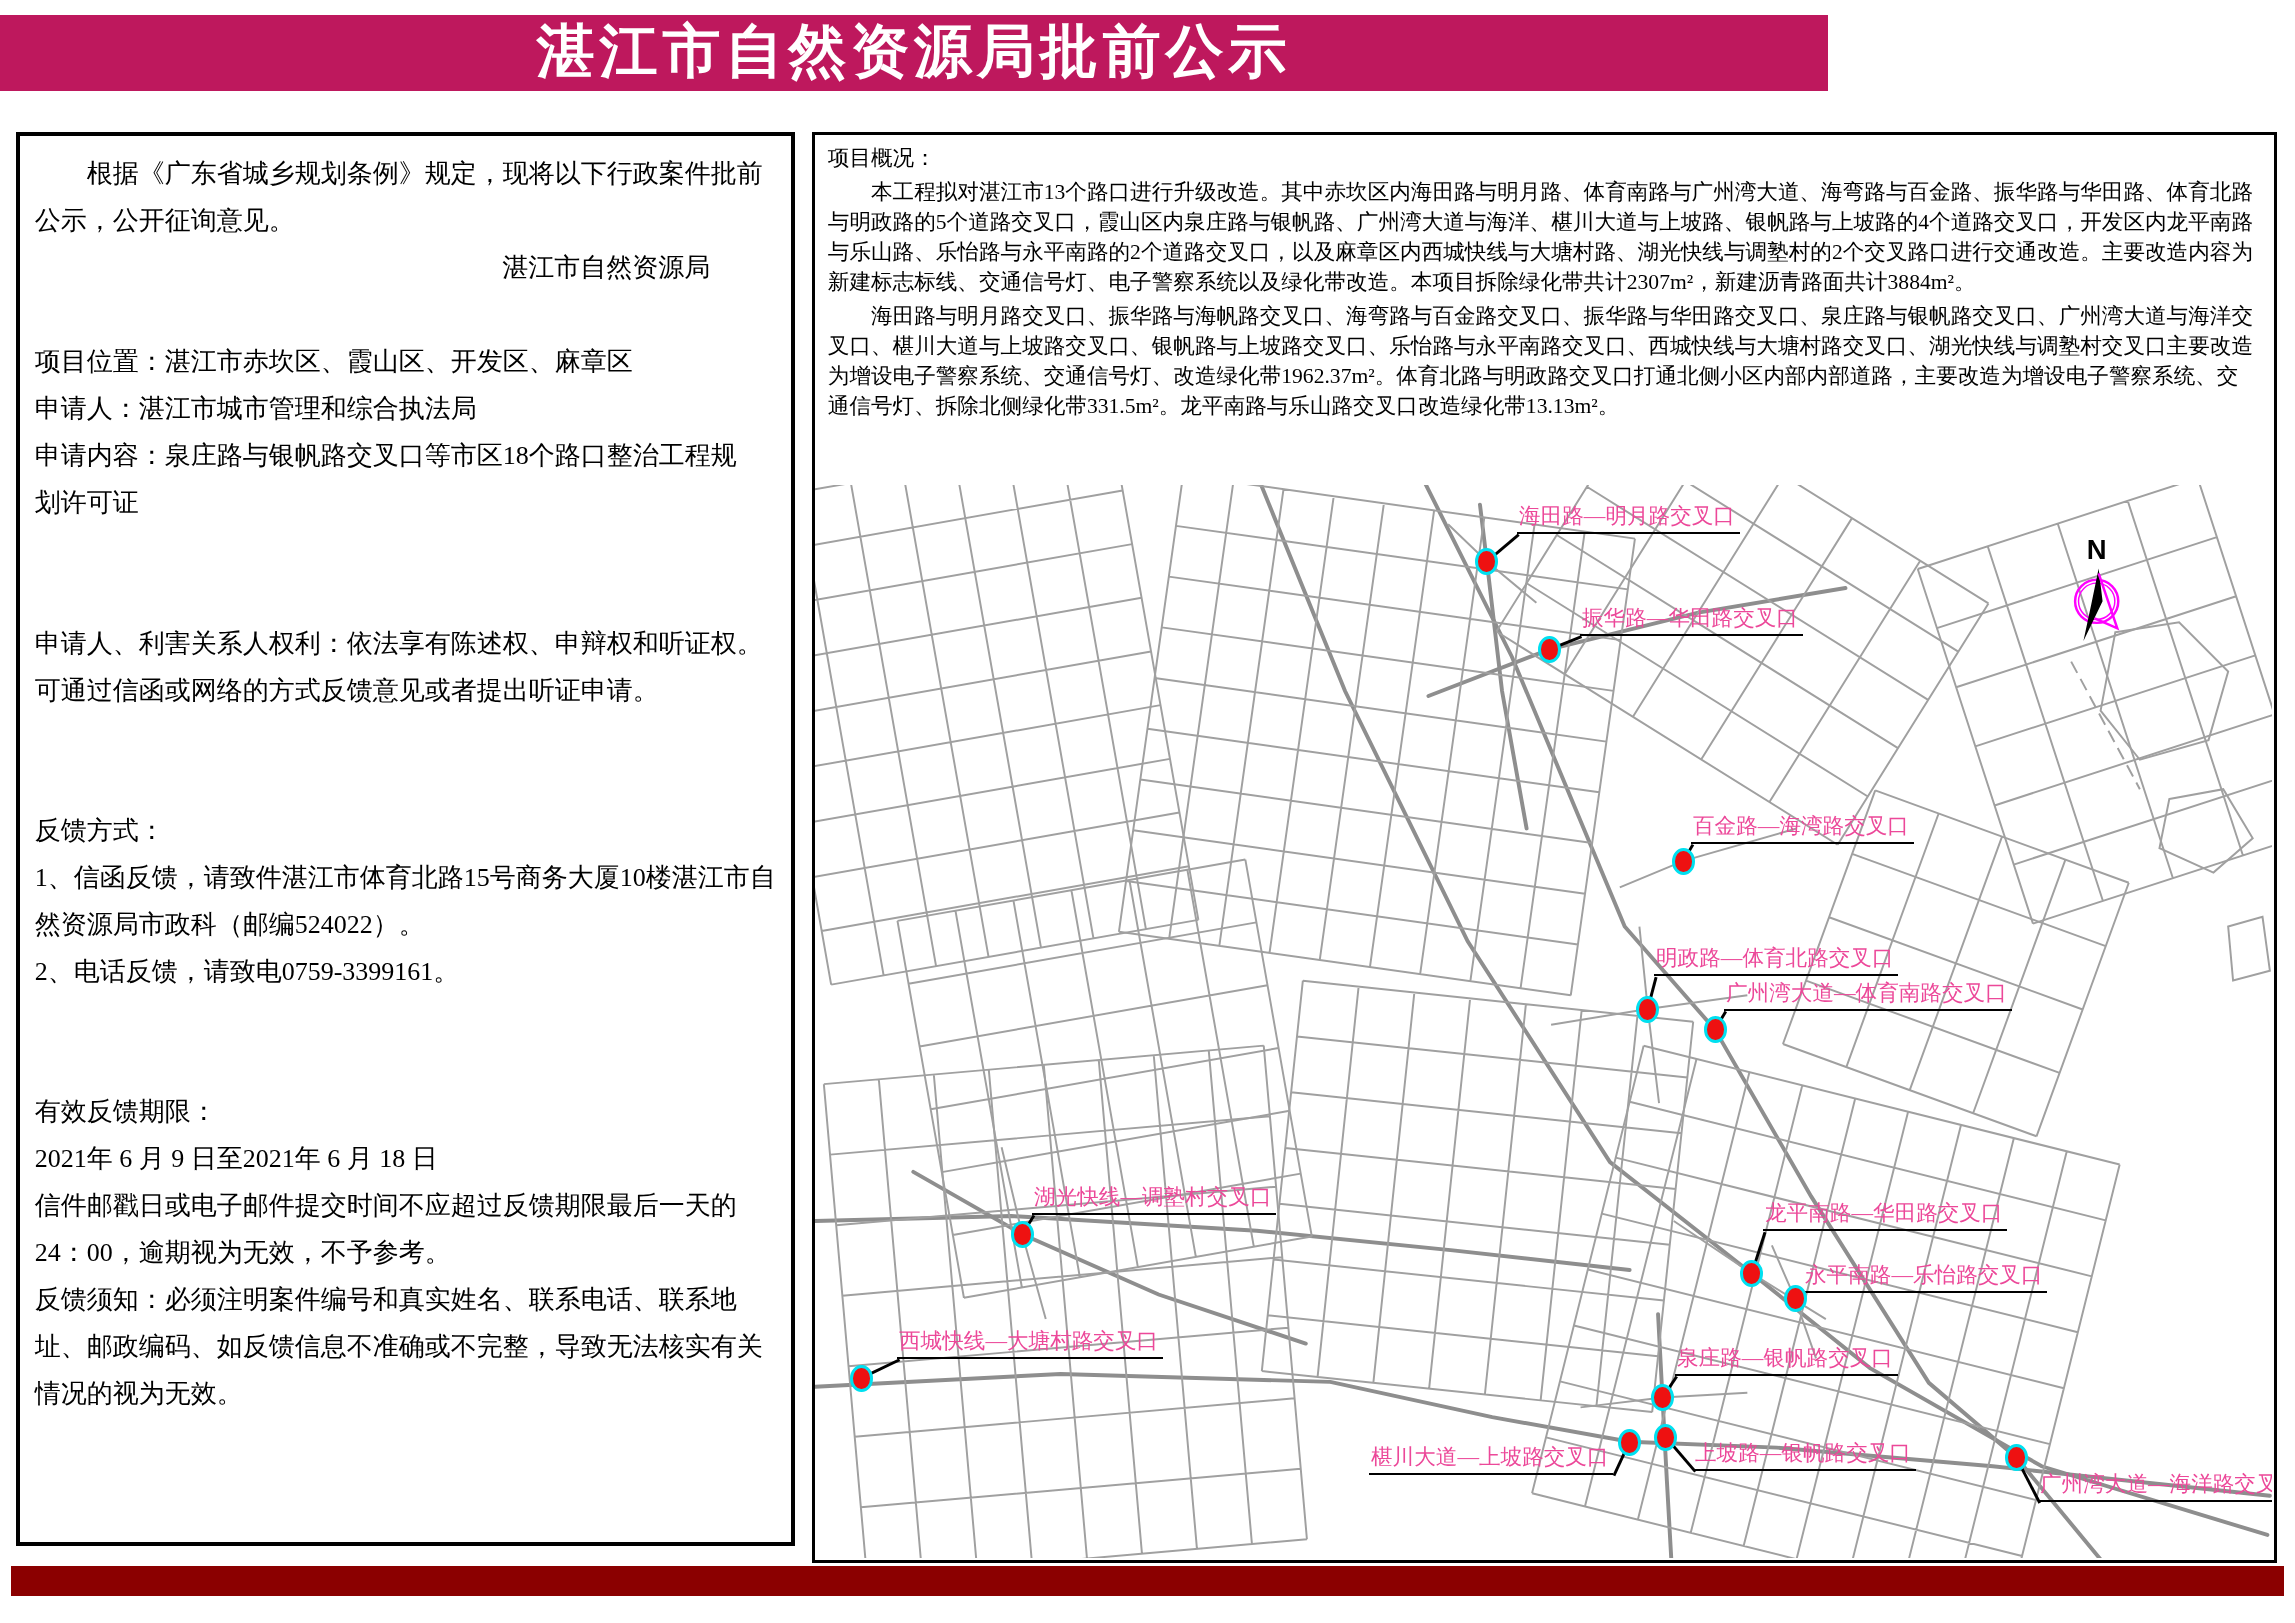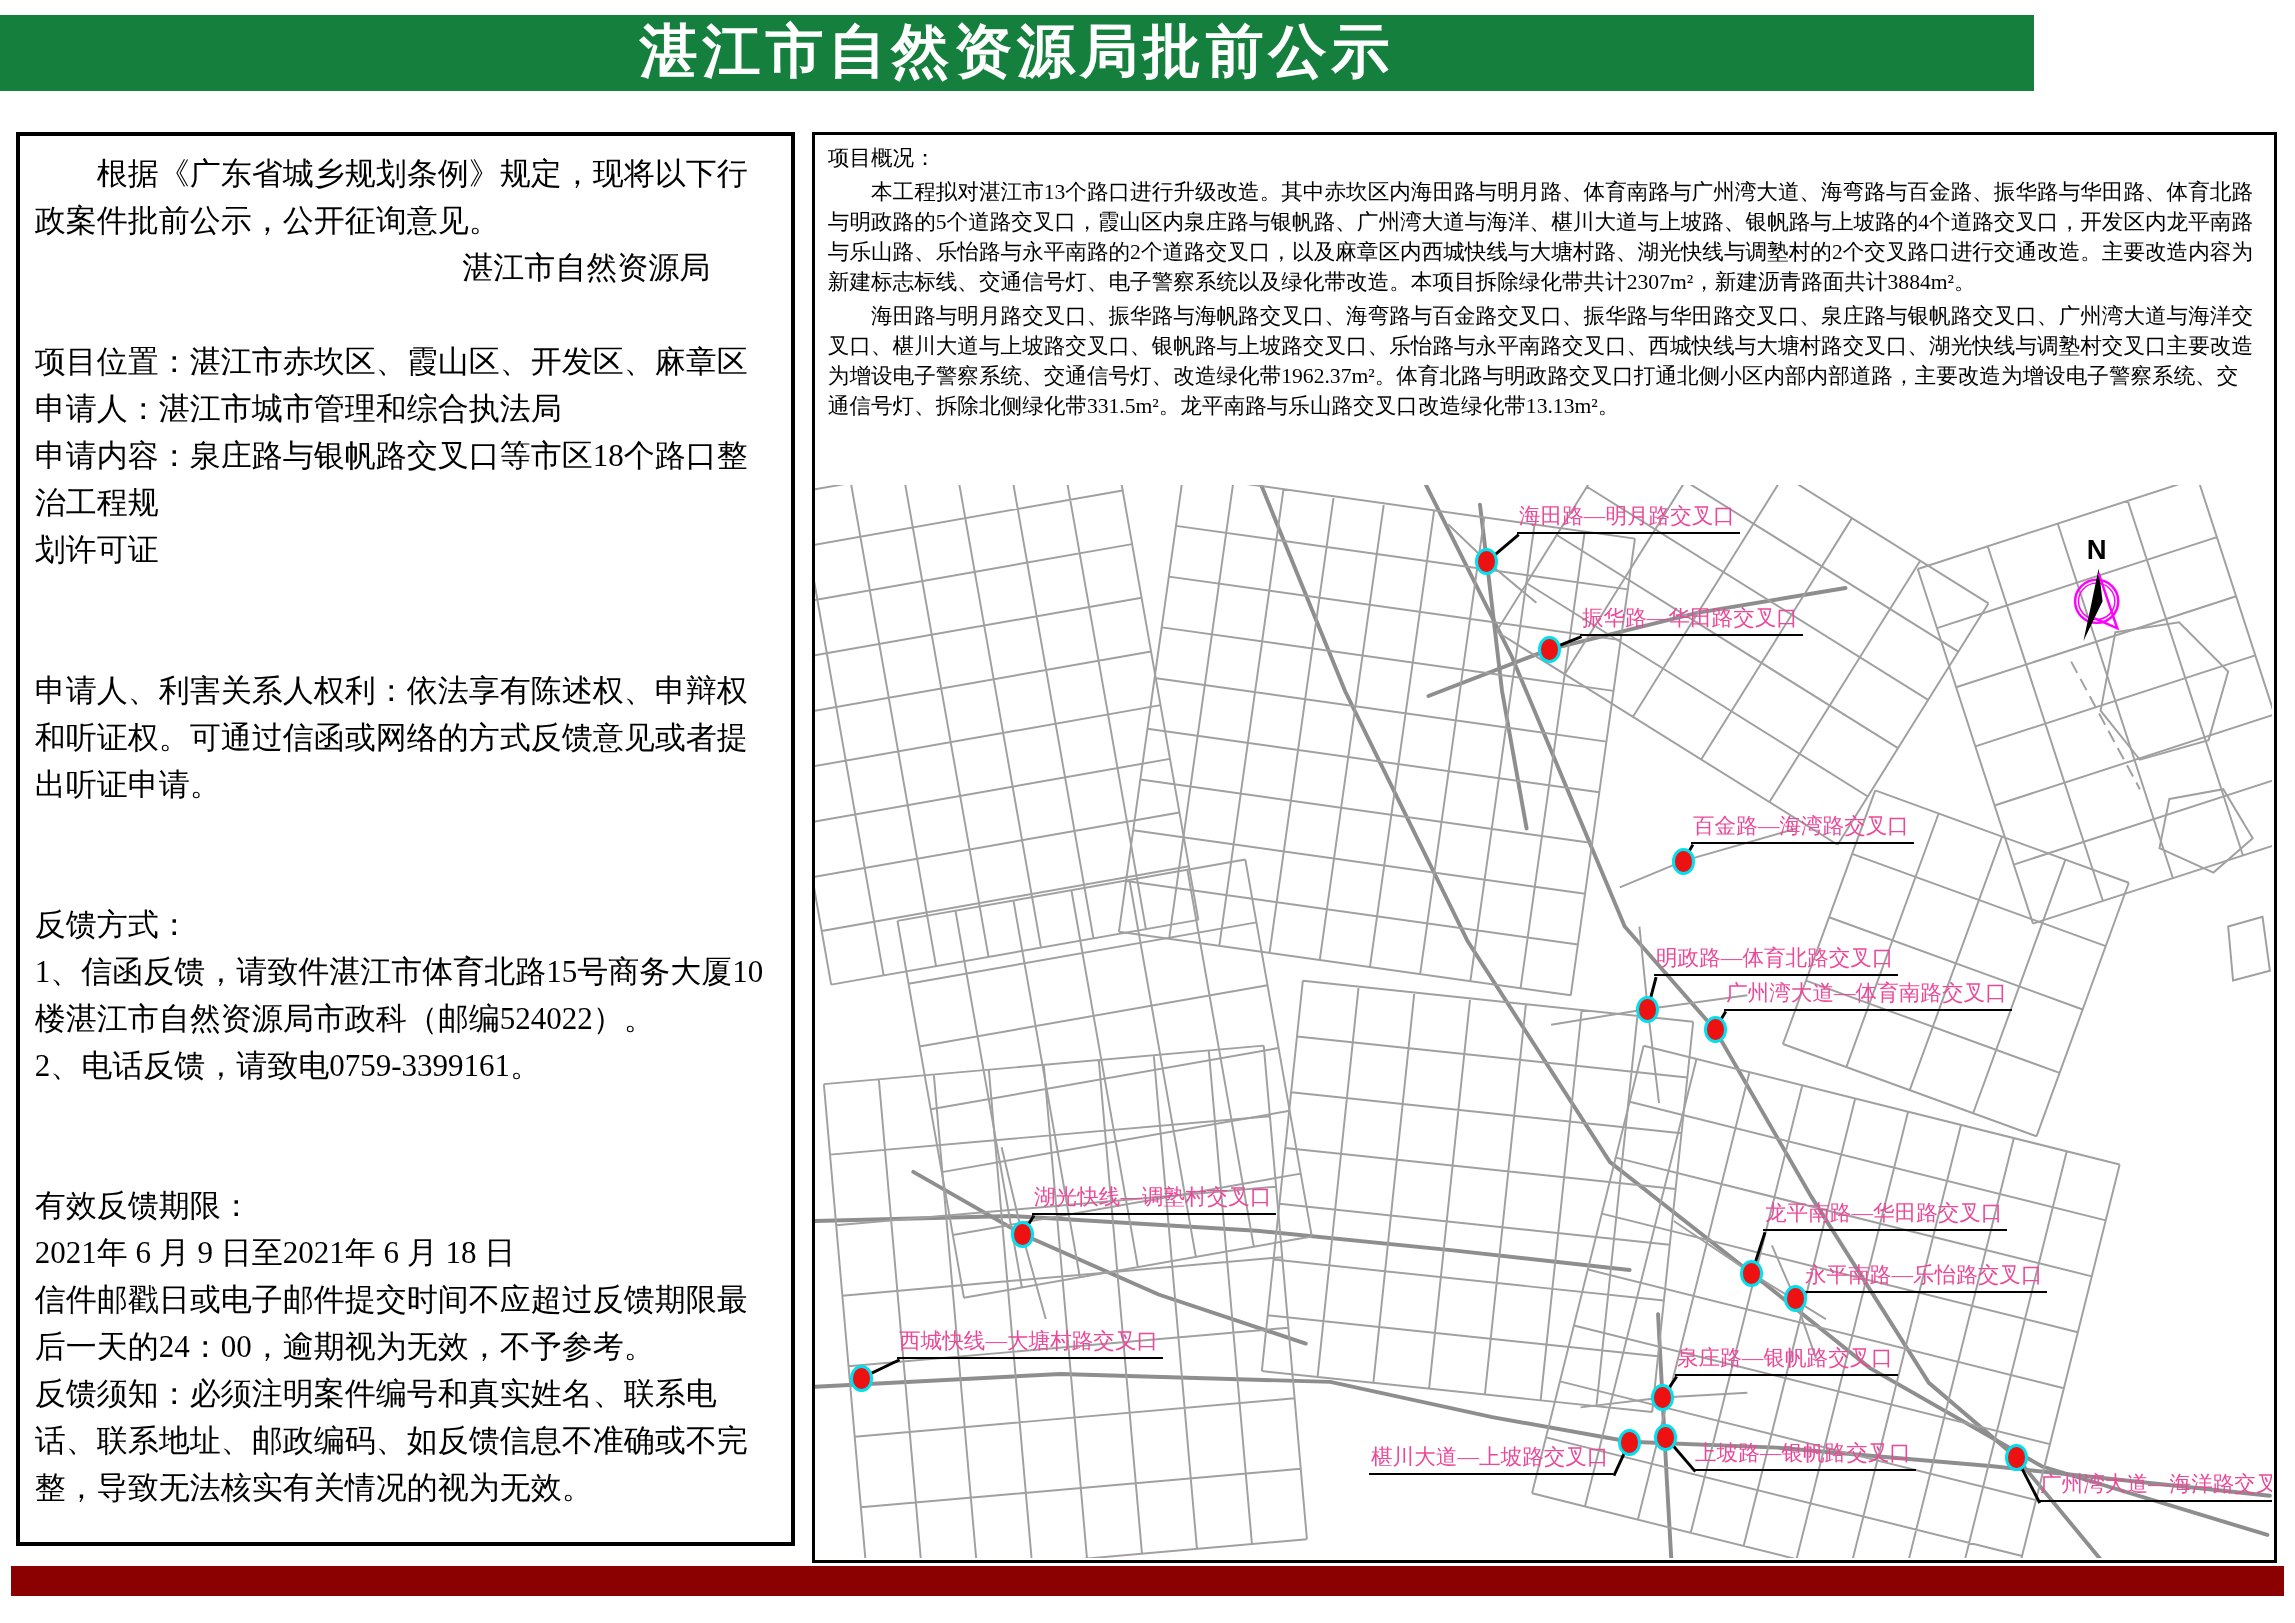--- a/index.html
+++ b/index.html
@@ -1,28 +1,28 @@
 <!DOCTYPE html>
 <html style="font-size:7.9px"><head>
 <meta charset="utf-8">
 <style>
   html,body{margin:0;padding:0;background:#fff;}
   #page{position:relative;width:2295px;height:1624px;background:#fff;overflow:hidden;
         font-family:"Liberation Sans",sans-serif;color:#000;}
   
-  .banner{position:absolute;left:0;top:14.7px;width:2034px;height:76px;background:#15803d;}
+  .banner{position:absolute;left:0;top:14.7px;width:1828px;height:76px;background:#be185d;}
   .banner h1{margin:0;height:76px;line-height:74px;text-align:center;color:#fff;
              font-size:58px;font-weight:bold;letter-spacing:4.9px;
              font-family:"Liberation Serif",serif;}
   
   .bottom-band{position:absolute;left:11.3px;top:1566px;width:2273px;height:30px;background:#8B0000;}
   
   .left-panel{position:absolute;left:16px;top:132px;width:779px;height:1414px;
               border:4.9px solid #000;box-sizing:border-box;padding:13.7px 14.7px 0 14.7px;
-              font-family:"Liberation Serif",serif;font-size:31px;line-height:47px;}
+              font-family:"Liberation Serif",serif;font-size:26px;line-height:47px;}
   .left-panel p{margin:0;}
   .indent2{text-indent:2em;}
   .sign{ text-align:right;padding-right:66px;}
   .hang2{margin-left:5.6em;}
   .gap1{height:47px;}  .gap2{height:93px;}
   
   .right-panel{position:absolute;left:812px;top:132px;width:1465px;height:1431px;
                border:3.9px solid #000;box-sizing:border-box;}
   .overview{position:absolute;left:8.8px;top:3.9px;width:1438px;
             font-family:"Liberation Serif",serif;font-size:21.6px;line-height:30px;}

